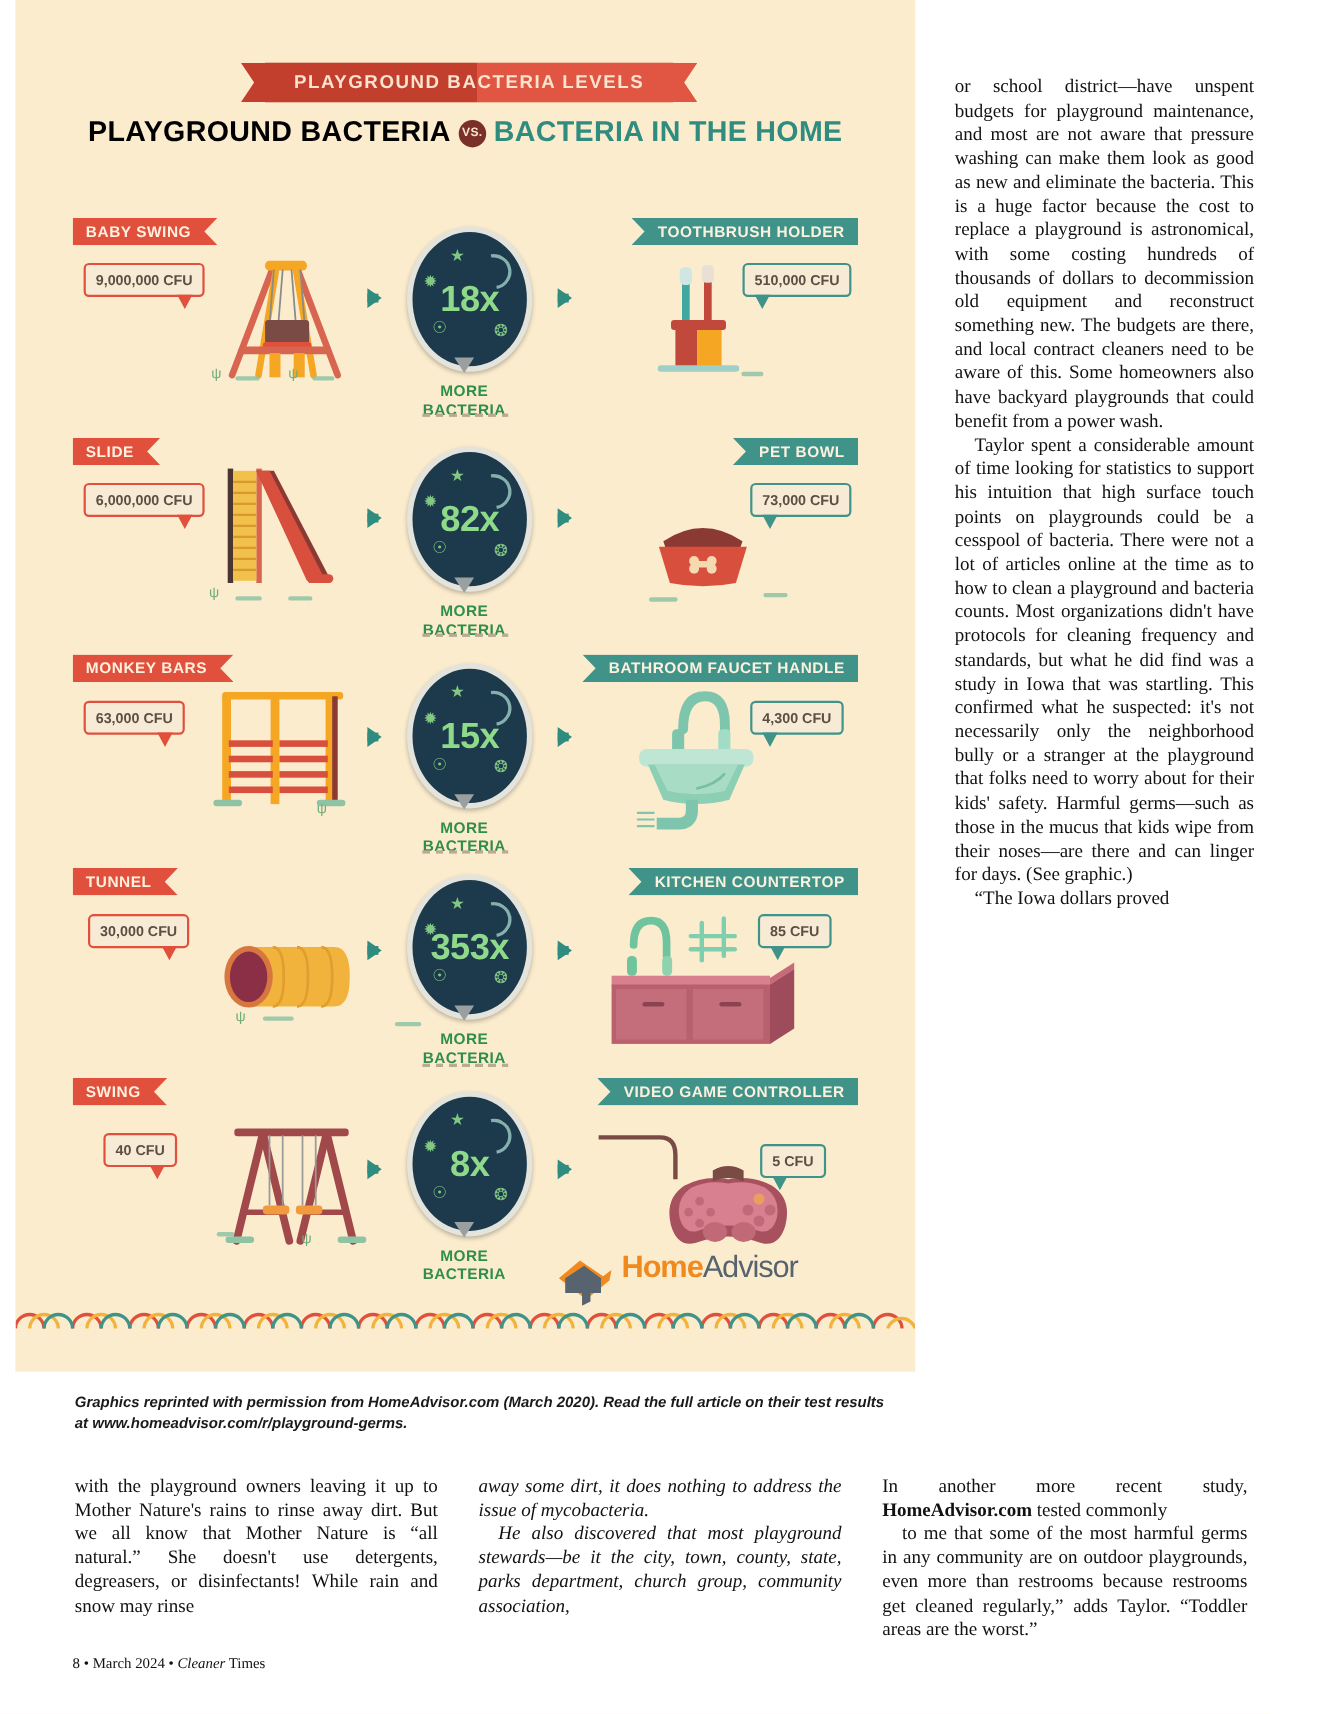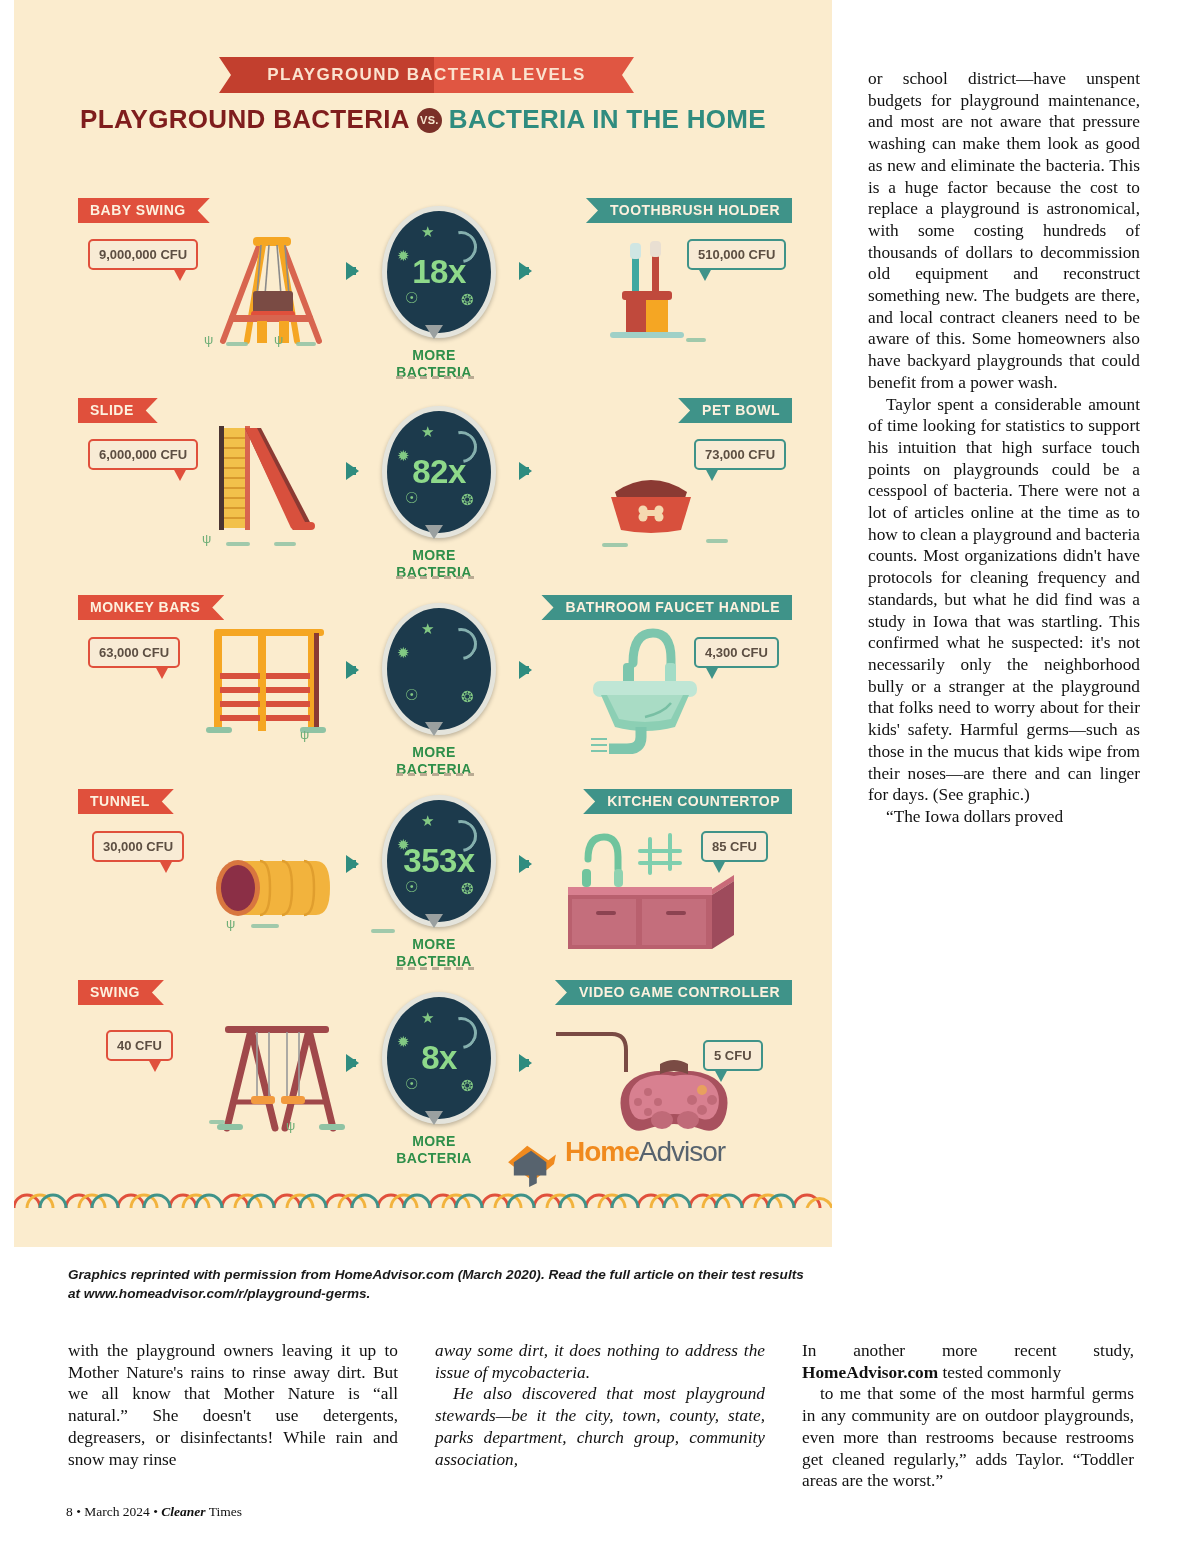--- a/index.html
+++ b/index.html
@@ -29,34 +29,34 @@
   .ribbon .notch-l{left:0;clip-path:polygon(0 0,100% 0,100% 100%,0 100%,12px 50%);}
   .ribbon .notch-r{right:0;background:#e05642;clip-path:polygon(0 0,100% 0,12px 50%,100% 100%,0 100%);}
   .ribbon .txt{
     position:absolute;left:0;top:0;width:100%;height:36px;line-height:36px;
     text-align:center;color:#fbe3cf;font-size:17px;font-weight:bold;letter-spacing:1.4px;
   }
   .headline{
     position:absolute;left:0;top:104px;width:818px;text-align:center;
     font-size:26px;font-weight:bold;letter-spacing:.3px;white-space:nowrap;
   }
-  .headline .left{color:#7f1d1d;}
+  .headline .left{color:#000000;}
   .headline .right{color:#2f8c7f;}
   .vsbadge{
     display:inline-block;width:25px;height:25px;border-radius:50%;
     background:#7a3028;color:#f6e6cf;font-size:11px;font-weight:bold;
     line-height:25px;text-align:center;vertical-align:4px;margin:0 7px;
   }
   .subhead{
     position:absolute;left:0;top:141px;width:818px;text-align:center;
     font-size:13.5px;font-weight:bold;color:#4a4038;letter-spacing:.2px;
   }
 
   
-  .row{position:absolute;left:0;width:818px;height:196px;margin-left:12px;}
+  .row{position:absolute;left:0;width:818px;height:196px;}
   .tagL,.tagR{
     position:absolute;height:25px;line-height:25px;font-size:14px;font-weight:bold;
     color:#fdf1de;letter-spacing:.5px;padding:0 12px;
   }
   .tagL{left:52px;background:#e0503c;clip-path:polygon(0 0,100% 0,calc(100% - 12px) 50%,100% 100%,0 100%);padding-right:24px;}
   .tagR{right:52px;background:#3f9389;clip-path:polygon(0 0,100% 0,100% 100%,0 100%,12px 50%);padding-left:24px;}
 
   .cfu{
     position:absolute;height:27px;line-height:27px;background:#f8ebd5;
     border:2.5px solid;border-radius:5px;font-size:13px;font-weight:bold;
@@ -145,21 +145,21 @@
   .col p{margin:0;}
   .col p+p{text-indent:18px;}
   .colRight{left:868px;top:68px;width:272px;}
   .colB1{left:68px;top:1340px;width:330px;}
   .colB2{left:435px;top:1340px;width:330px;font-style:italic;}
   .colB3{left:802px;top:1340px;width:332px;}
   .footer{
     position:absolute;left:66px;top:1504px;
     font-family:"Liberation Serif", serif;font-size:13.5px;color:#111;
   }
-  .footer .it{font-style:italic;font-weight:bold;text-align:center;}
+  .footer .it{font-style:italic;font-weight:normal;text-align:center;}
   b{font-weight:bold;}
 </style>
 </head>
 <body>
 
 <div class="infographic">
 
   <div class="ribbon">
     <div class="notch-l"></div>
     <div class="notch-r"></div>
@@ -364,20 +364,21 @@
     <div class="arrow" style="left:320px;top:74px"></div>
     <div class="arrow" style="left:493px;top:74px"></div>
 
     <div class="mag" style="top:16px">
       <div class="glass">
         <span class="germ" style="left:34px;top:12px">★</span>
         <span class="germ" style="left:10px;top:36px">✹</span>
         <span class="germ" style="left:18px;top:78px">☉</span>
         <span class="germ" style="left:74px;top:80px">❂</span>
         <div class="arc"></div>
+        <div class="x">15x</div>
       </div>
       <div class="pointer"></div>
       <div class="more">
         <span>MORE</span><br><span>BACTERIA</span>
       </div>
     </div>
     <div class="dashsep" style="top:186px"></div>
   </div>
 
   <div class="row" style="top:781px">

